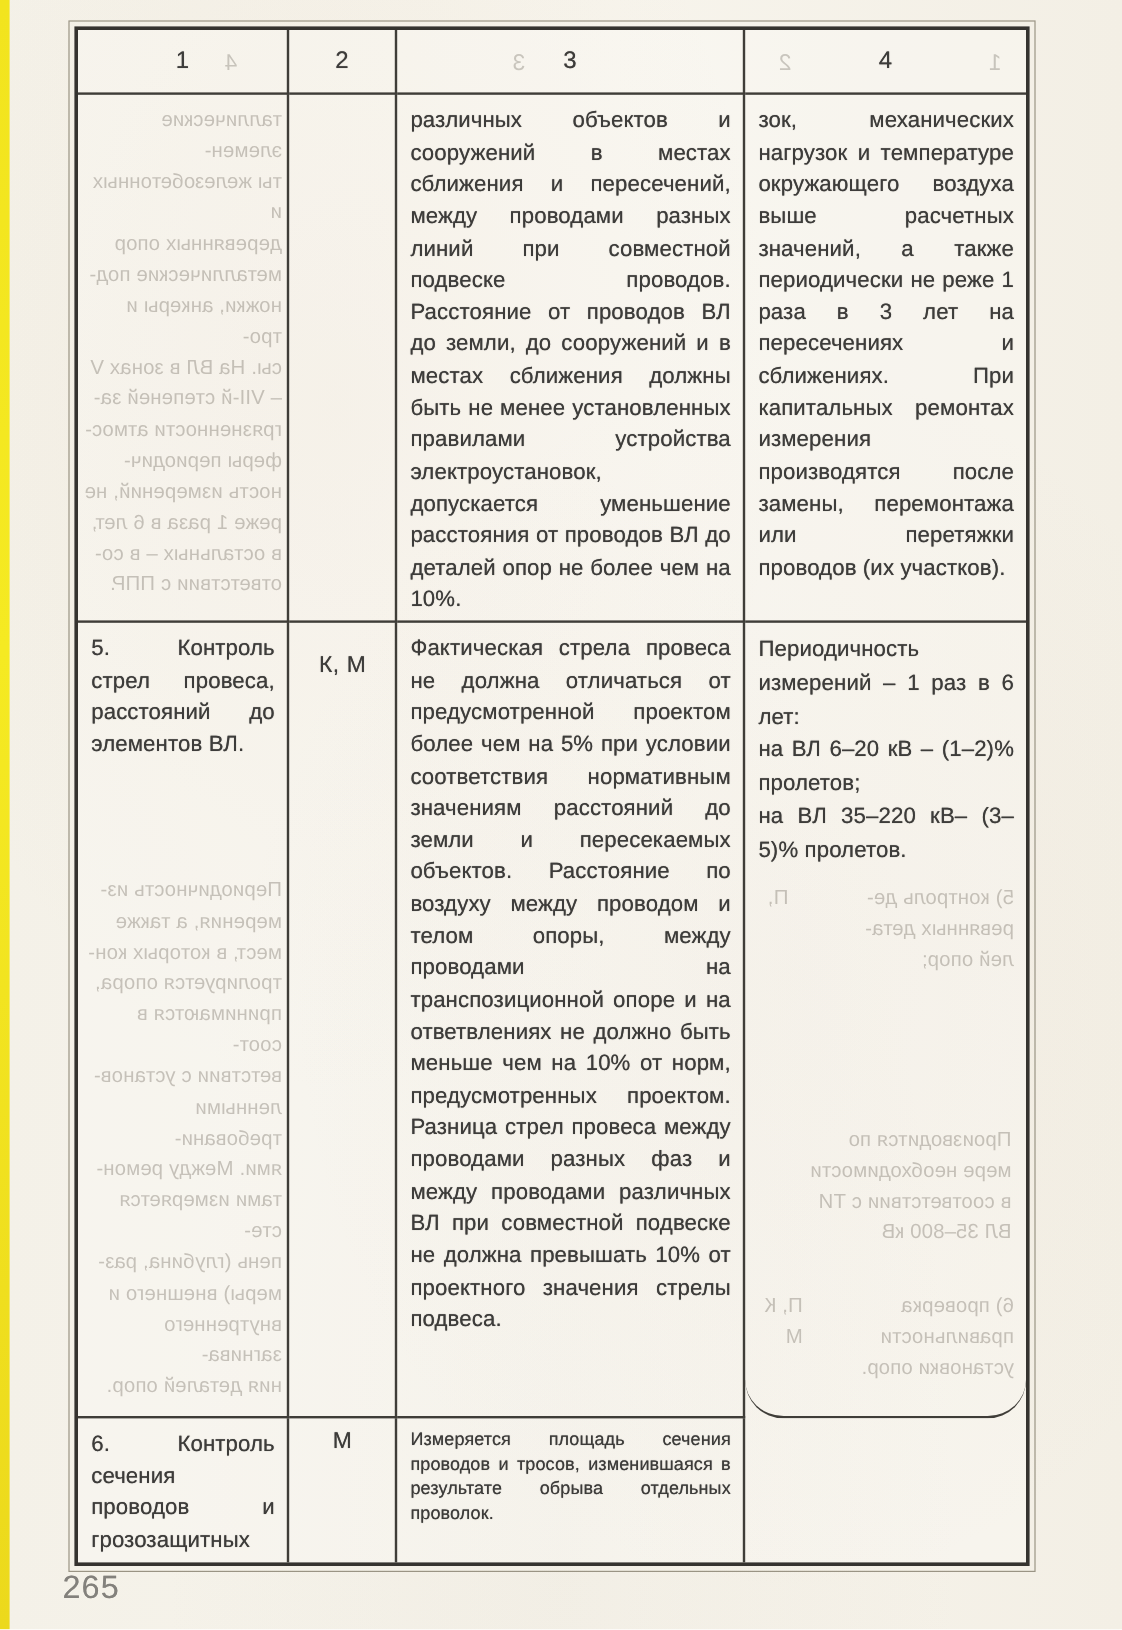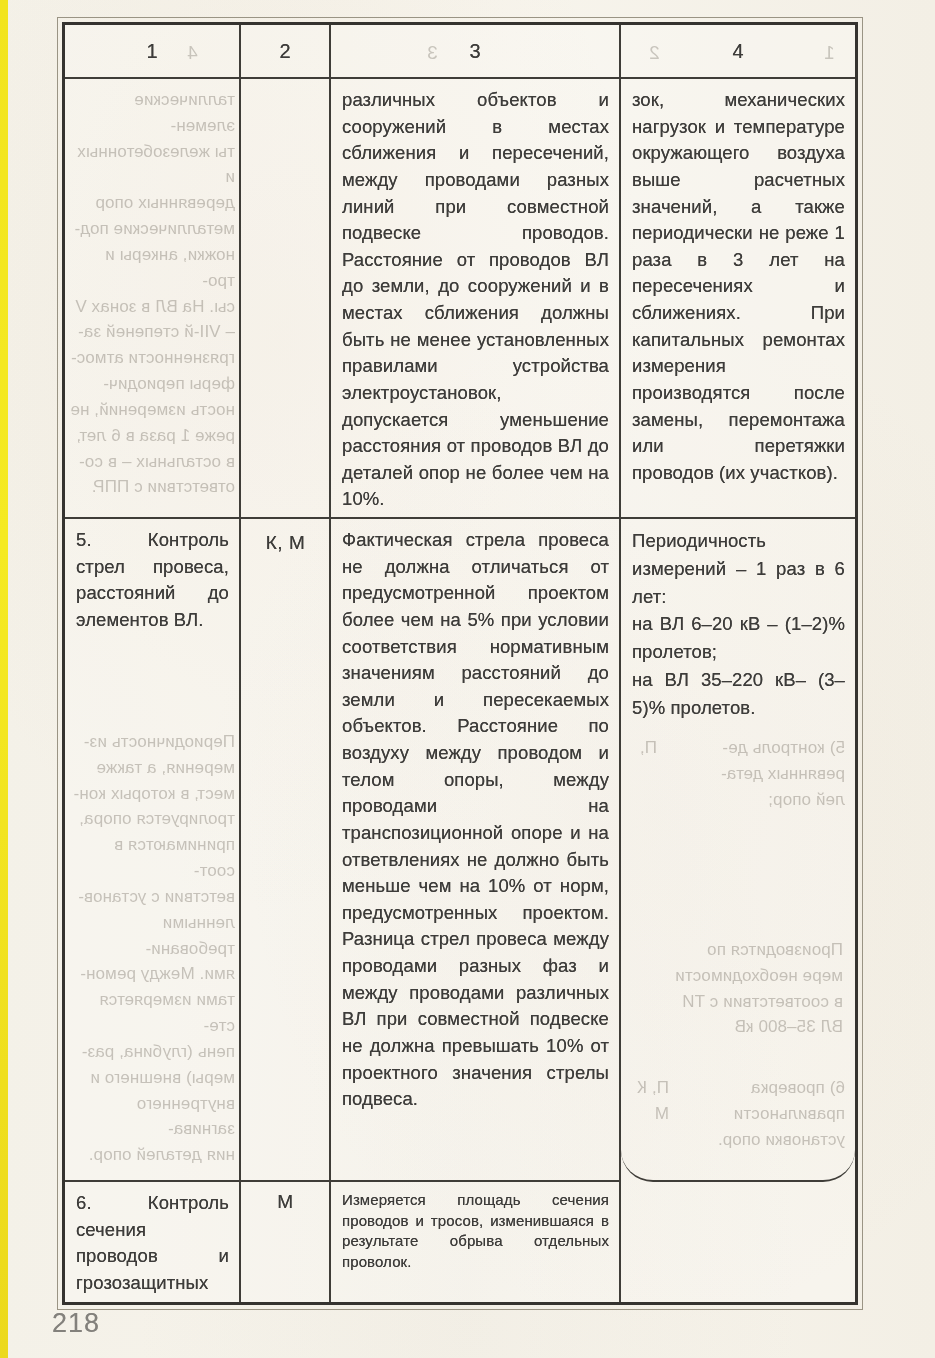--- a/index.html
+++ b/index.html
@@ -44,21 +44,21 @@
     white-space:pre-line;
     text-shadow:0 0 0.6px rgba(60,58,55,0.85);
     letter-spacing:0.1px;
   }
   .cell.last-col{border-right:none;}
   .cell.last-row{border-bottom:none;}
   .hdr{
     display:flex;align-items:center;justify-content:center;
     font-size:20px;padding:0;text-align:center;
   }
-  .mark{ text-align:center;padding-top:10px;font-size:19px;letter-spacing:0.5px; }
+  .mark{ text-align:center;padding-top:22px;font-size:19px;letter-spacing:0.5px; }
   .small{ font-size:15px;line-height:1.38; }
   .c4-list{ line-height:1.5;border-radius:32px; }
   
   .bleed{
     position:absolute;
     transform:scaleX(-1);
     color:rgba(128,122,112,0.42);
     text-shadow:none;
     filter:blur(0.4px);
     font-size:17px;line-height:1.52;
@@ -157,17 +157,17 @@
         <span class="bleed" style="left:6px;top:556px;width:42px;">П, К
 М</span>
       </div>
 
       <div class="cell last-row">6. Контроль сечения проводов и грозозащитных тросов.</div>
       <div class="cell last-row mark" style="padding-top:6px">М</div>
       <div class="cell last-row small">Измеряется площадь сечения проводов и тросов, изменившаяся в результате обрыва отдельных проволок.</div>
 
     </div>
 
-    <div class="pagenum">218</div>
+    <div class="pagenum">265</div>
   </div>
 
   <div class="edge-strip"></div>
 </div>
 
 </body></html>

